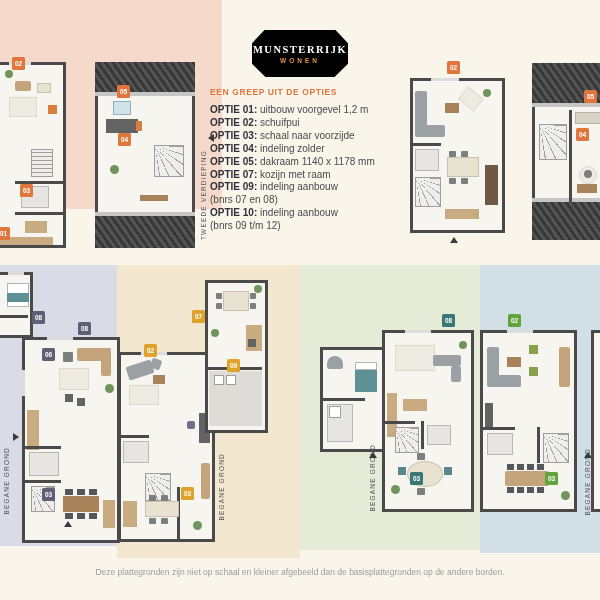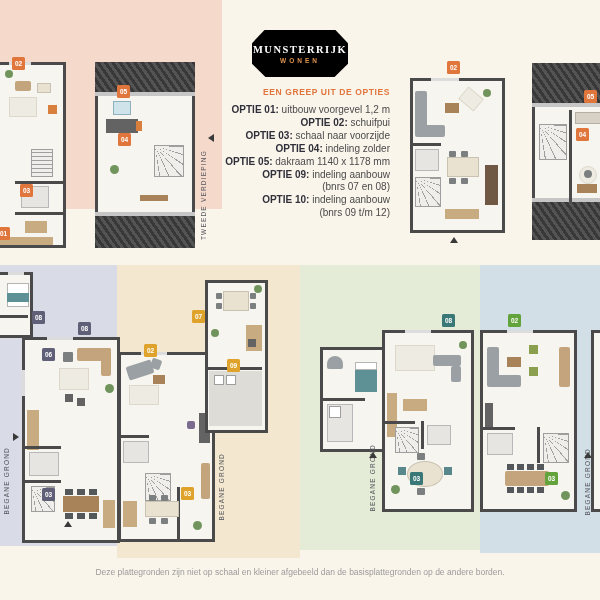--- a/index.html
+++ b/index.html
@@ -14,21 +14,21 @@
 
   
   #logo{position:absolute;left:252px;top:30px;width:96px;height:47px;background:#000000;
         clip-path:polygon(13% 0,87% 0,100% 28%,100% 72%,86% 100%,14% 100%,0 72%,0 28%);
         display:flex;flex-direction:column;align-items:center;justify-content:center;gap:2px;}
   .logo-title{font-family:"Liberation Serif",serif;color:#ffffff;font-size:10.5px;
         font-weight:bold;letter-spacing:1.5px;}
   .logo-sub{color:#e0944d;font-size:6.5px;letter-spacing:3px;font-weight:bold;}
 
   
-  #options{position:absolute;left:210px;top:87px;width:180px;text-align:right;}
+  #options{position:absolute;left:210px;top:87px;width:180px;text-align:left;}
   .opt-h{color:#e0763c;font-weight:bold;font-size:8.5px;letter-spacing:.6px;margin-bottom:7px;}
   .opt-row,.opt-note{font-size:10px;line-height:12.9px;color:#4a4a4a;}
   .opt-row b{color:#30303a;}
 
   
   .plan{position:absolute;background:#f7f5ef;border:3px solid #4a4a4a;box-sizing:border-box;}
   .f{position:absolute;box-sizing:border-box;}
   .w{background:#4a4a4a;}
   .win{background:#dcdcdc;}
   .roof{left:-3px;right:-3px;background:repeating-linear-gradient(55deg,#383838 0 3px,#545454 3px 6px);}
@@ -93,20 +93,21 @@
     <div class="logo-sub">WONEN</div>
   </div>
 
   <div id="options">
     <div class="opt-h">EEN GREEP UIT DE OPTIES</div>
     <div class="opt-row"><b>OPTIE 01:</b> <span>uitbouw voorgevel 1,2 m</span></div>
     <div class="opt-row"><b>OPTIE 02:</b> <span>schuifpui</span></div>
     <div class="opt-row"><b>OPTIE 03:</b> <span>schaal naar voorzijde</span></div>
     <div class="opt-row"><b>OPTIE 04:</b> <span>indeling zolder</span></div>
     <div class="opt-row"><b>OPTIE 05:</b> <span>dakraam 1140 x 1178 mm</span></div>
+    <div class="opt-row"><b>OPTIE 07:</b> <span>kozijn met raam</span></div>
     <div class="opt-row"><b>OPTIE 09:</b> <span>indeling aanbouw</span></div>
     <div class="opt-note">(bnrs 07 en 08)</div>
     <div class="opt-row"><b>OPTIE 10:</b> <span>indeling aanbouw</span></div>
     <div class="opt-note">(bnrs 09 t/m 12)</div>
   </div>
 
   <div class="plan" style="left:-18px;top:62px;width:84px;height:186px;">
     <div class="f win" style="left:24px;top:-3px;width:22px;height:3px;"></div>
     <div class="f plant" style="left:20px;top:5px;width:8px;height:8px;"></div>
     <div class="f sofat" style="left:30px;top:16px;width:16px;height:10px;"></div>

